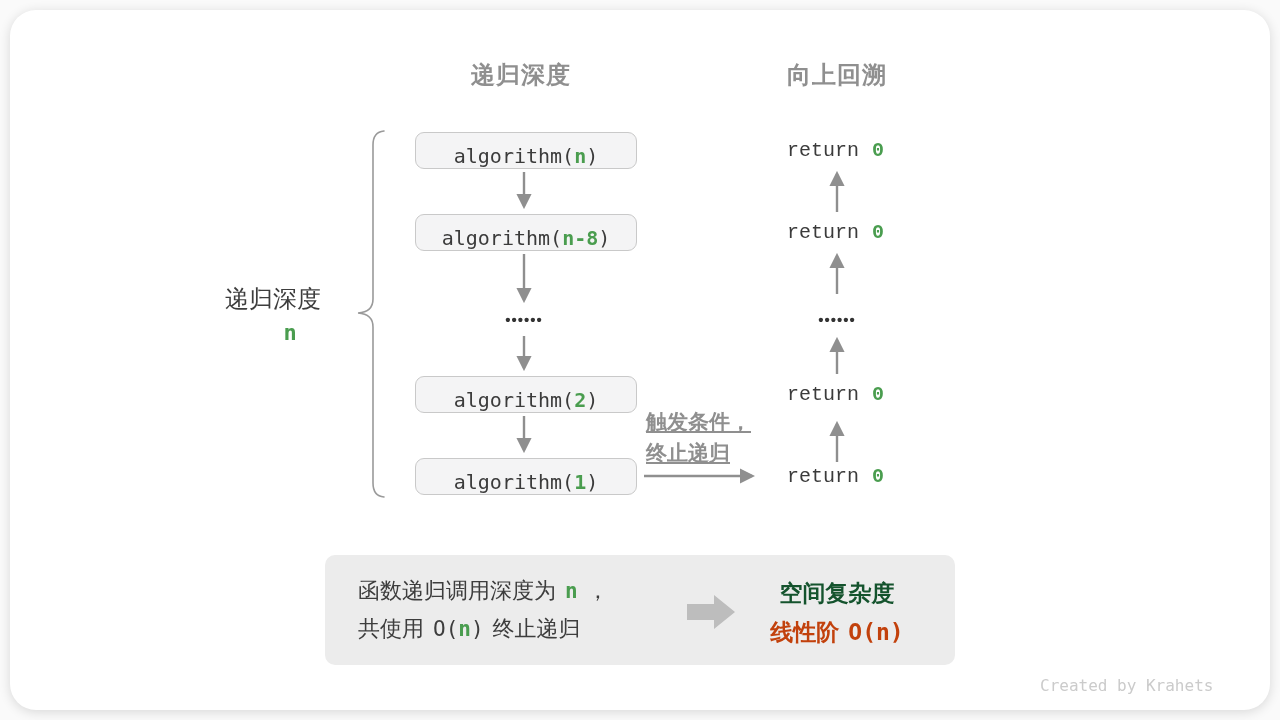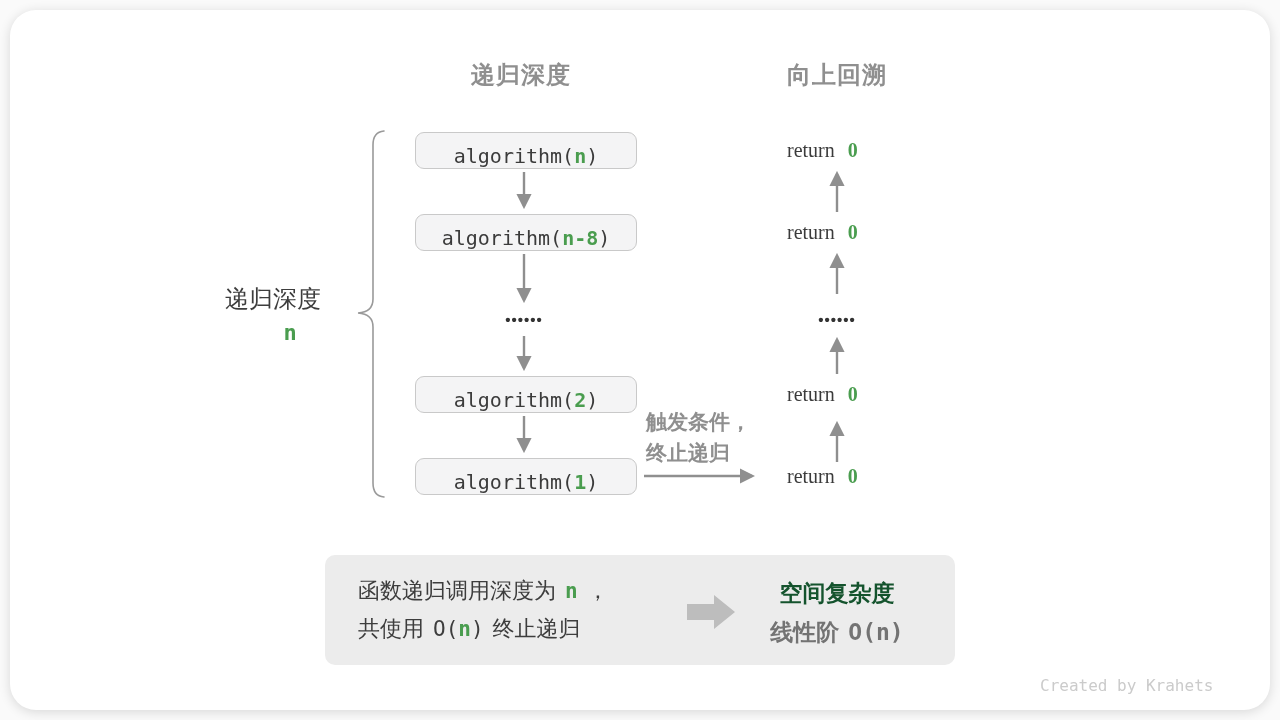--- a/index.html
+++ b/index.html
@@ -10,31 +10,31 @@
     background: #ffffff; border-radius: 26px;
     box-shadow: 0 2px 12px rgba(0,0,0,0.14);
   }
   .abs { position: absolute; }
   .col-header {
     width: 220px; text-align: center;
     font-size: 24px; font-weight: bold; color: #8f8f8f;
     letter-spacing: 1px;
   }
   .green { color: #4a9d4f; font-weight: bold; }
-  .blue  { color: #737373; }
+  .blue  { color: #c2410c; }
   .call-box {
     left: 415px; width: 222px; height: 37px;
     background: #f4f4f5; border: 1.5px solid #c9c9c9; border-radius: 9px;
     display: flex; align-items: flex-end; justify-content: center;
     font-family: "DejaVu Sans Mono", "Liberation Mono", monospace;
     font-size: 20px; color: #3b3b3b;
   }
   .return-line {
     left: 787px; width: 120px; height: 26px;
-    font-family: Liberation Serif, serif;
+    font-family: Liberation Mono, monospace;
     font-size: 20px; color: #3b3b3b;
     display: flex; align-items: center;
   }
   .return-line .val { margin-left: 13px; }
   .dots {
     width: 100px; text-align: center;
     font-size: 15px; font-weight: bold; color: #333333;
     letter-spacing: 1px; line-height: 16px;
   }
   .depth-label { left: 225px; width: 130px; text-align: left; font-size: 24px; color: #3d3d3d; font-weight: 500; }
@@ -131,21 +131,21 @@
   <div class="abs dots" style="left:787px; top:312px;">••••••</div>
   <div class="abs return-line" style="top:381px;">
     <span>return</span>
       <span class="val green">0</span>
   </div>
   <div class="abs return-line" style="top:463px;">
     <span>return</span>
       <span class="val green">0</span>
   </div>
 
-  <div class="abs terminate-label" style="top:406px;">
+  <div class="abs terminate-label" style="top:406px;text-decoration:underline;">
     <div>触发条件，</div>
     <div>终止递归</div>
   </div>
 
   <div class="abs panel"></div>
 
   <div class="abs summary-text">
     <div>
       <span>函数递归调用深度为</span><span class="green code sp-l sp-r">n</span><span>，</span>
     </div>

